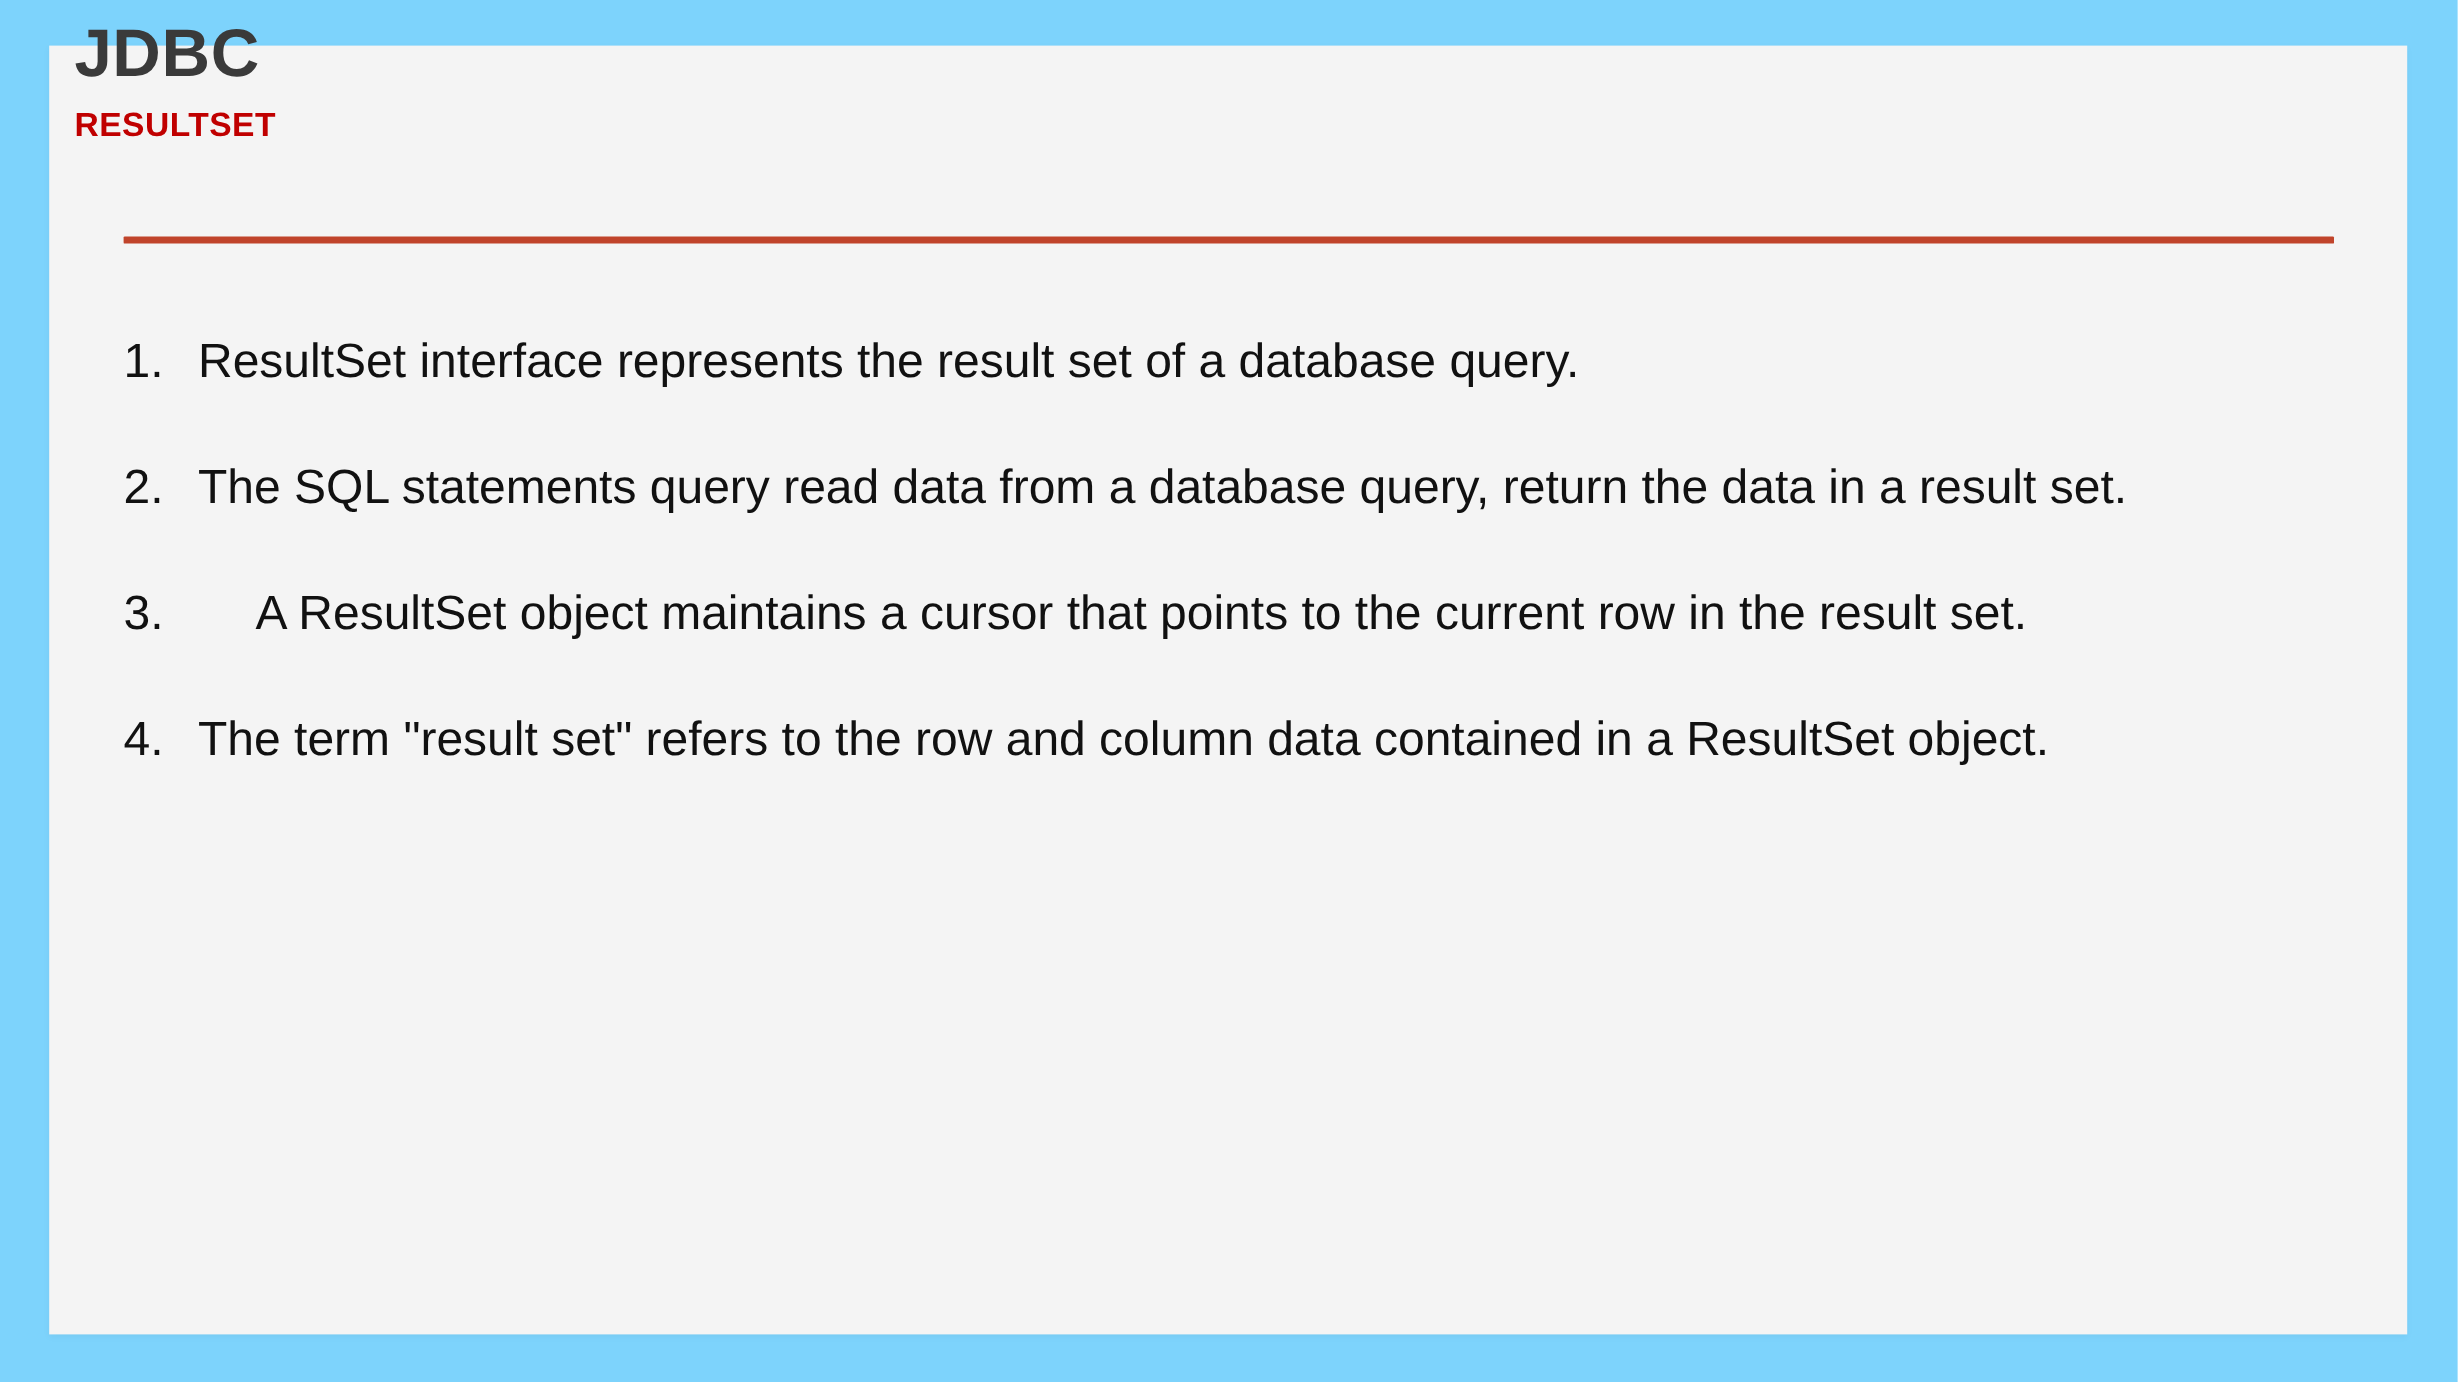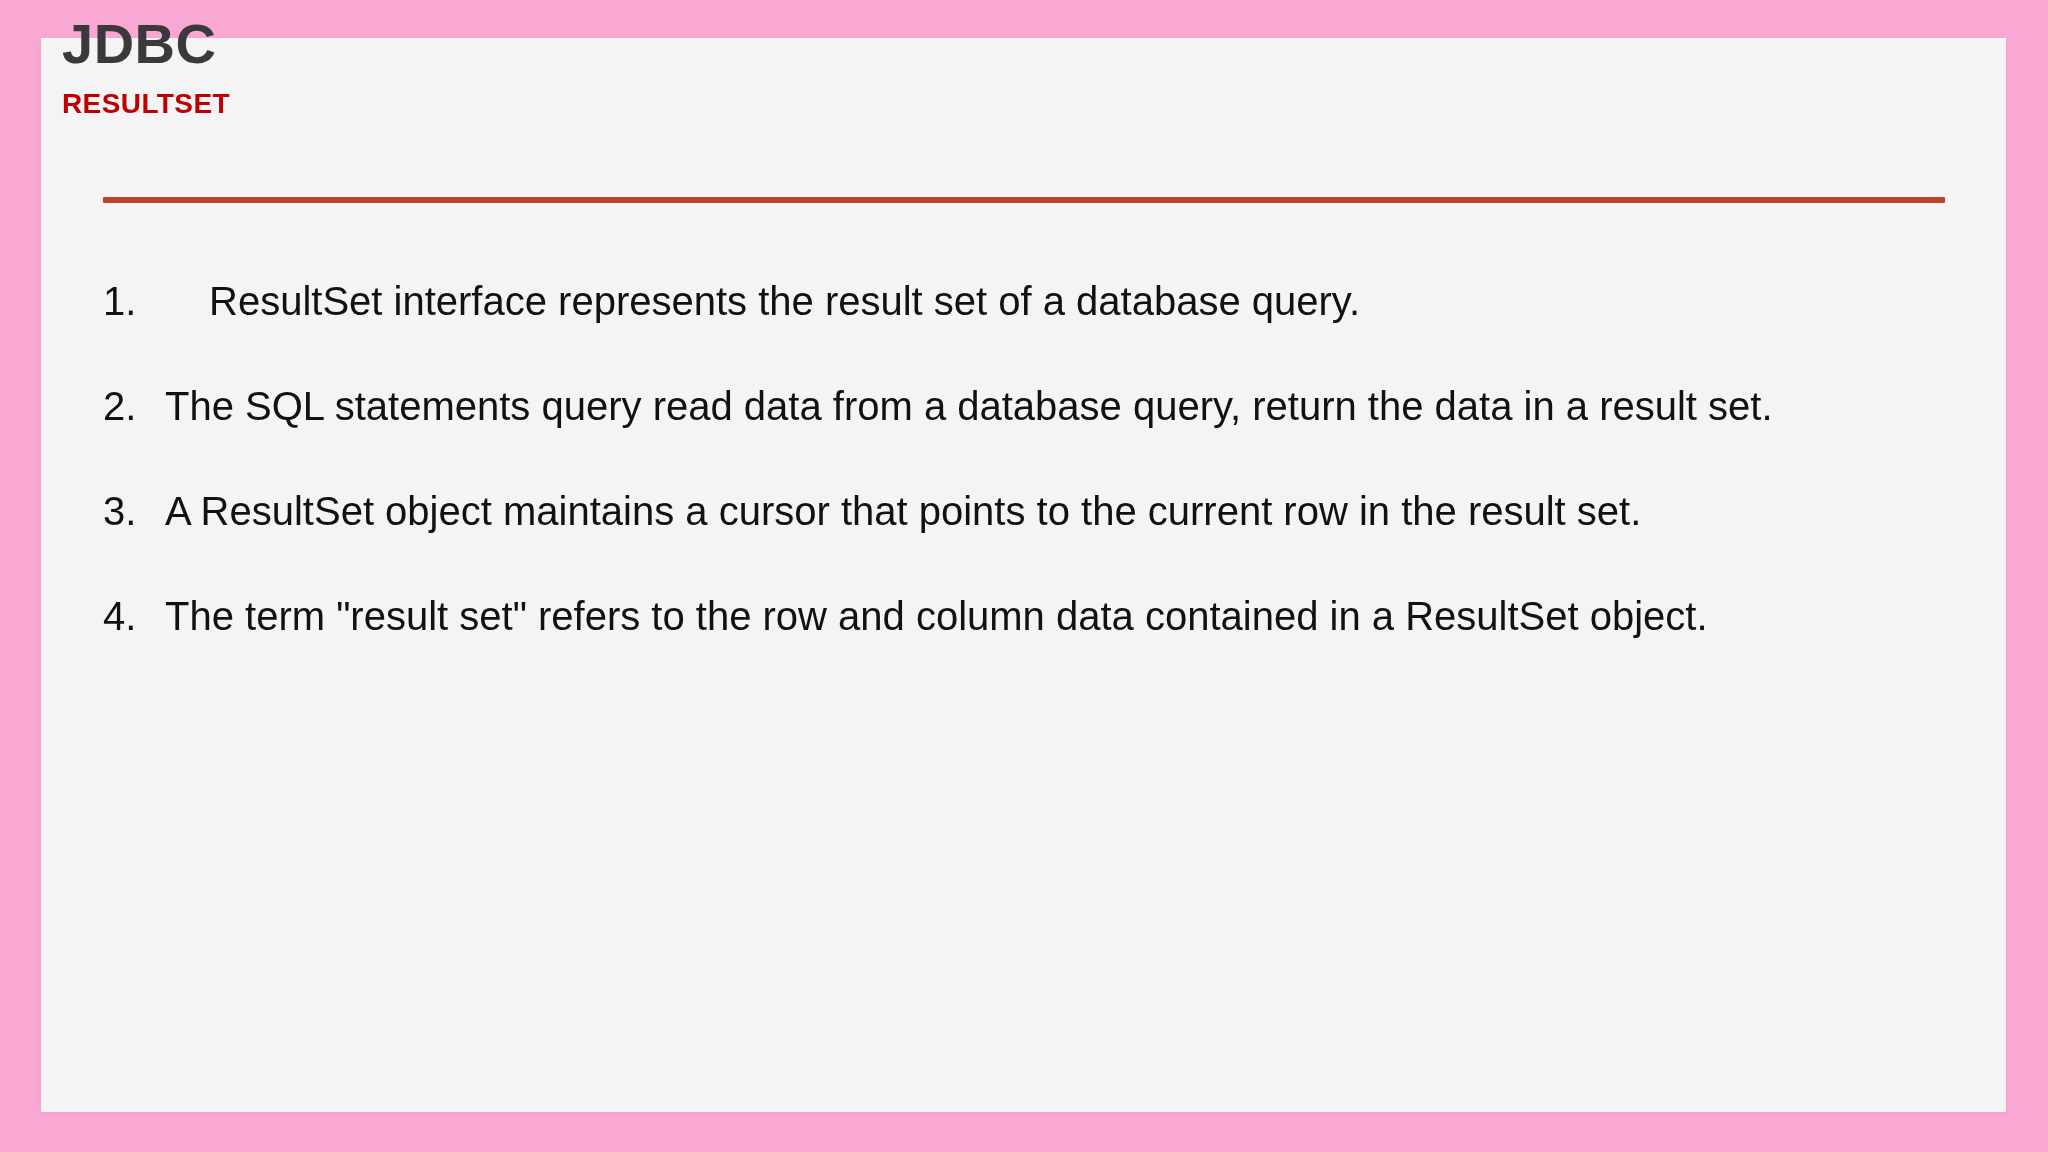--- a/index.html
+++ b/index.html
@@ -14,21 +14,21 @@
     font-family: "Liberation Sans", sans-serif;
     overflow: hidden;
   }
 
   .slide-canvas {
     position: absolute;
     left: 0;
     top: 0;
     width: 2048px;
     height: 1152px;
-    background: #f9a8d4;
+    background: #7dd3fc;
   }
 
   
   .slide-panel {
     position: absolute;
     left: 41px;
     top: 38px;
     width: 1965px;
     height: 1074px;
     background: #F4F4F4;
@@ -110,23 +110,23 @@
 
   .list-text {
     display: block;
     font-size: 40px;
     line-height: 93px;
     color: #111111;
     max-width: 1700px;
   }
 
   
-  .list-item[data-wrap="w1"] .list-text { max-width: 1480px; margin-left: 44px; }
+  .list-item[data-wrap="w1"] .list-text { max-width: 1480px; }
   .list-item[data-wrap="w2"] .list-text { max-width: 1760px; }
-  .list-item[data-wrap="w3"] .list-text { max-width: 1640px; }
+  .list-item[data-wrap="w3"] .list-text { max-width: 1640px; margin-left: 48px; }
   .list-item[data-wrap="w4"] .list-text { max-width: 1590px; }
 </style>
 </head>
 <body>
 
 <div class="slide-canvas">
 
   <div class="slide-panel"></div>
 
   <div class="title-block">

